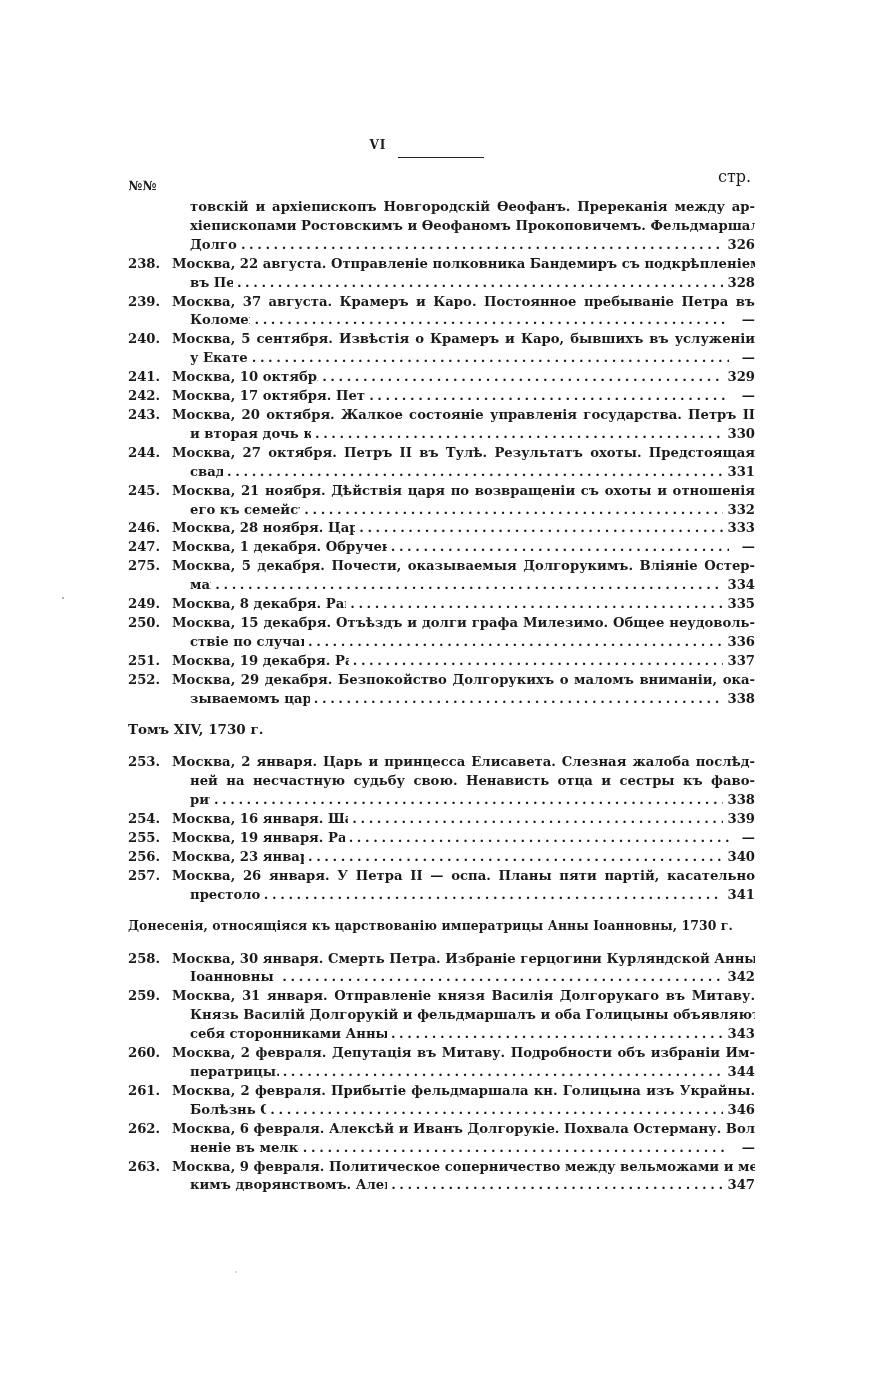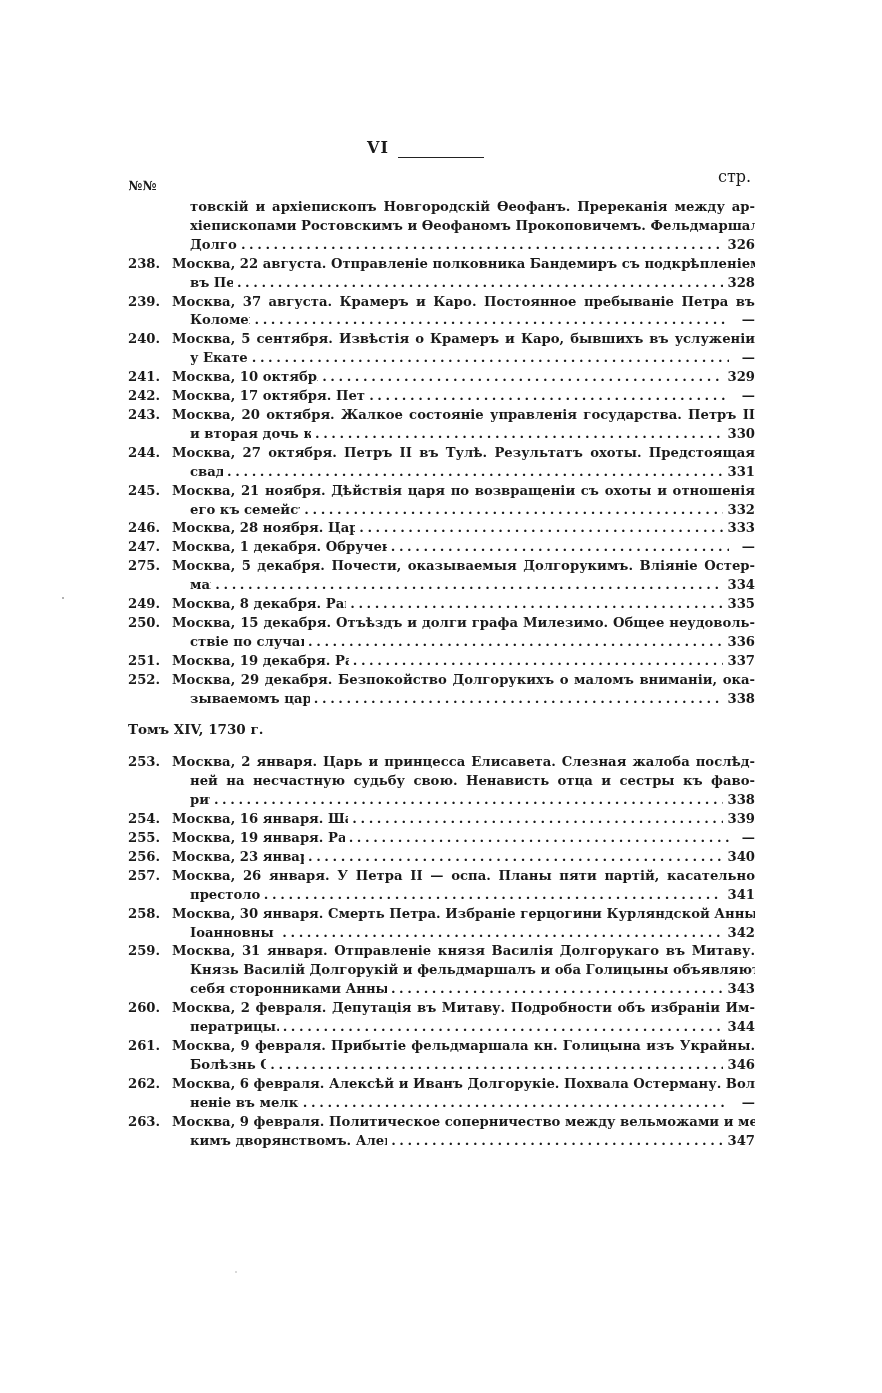--- a/index.html
+++ b/index.html
@@ -3,21 +3,21 @@
   <meta charset="utf-8">
   <style>
     html, body { margin: 0; padding: 0; background: #ffffff; }
     body {
       width: 882px; height: 1393px; position: relative; overflow: hidden;
       font-family: "DejaVu Serif", "Liberation Serif", serif;
       color: #1a1a1a;
     }
     .page-num {
       position: absolute; left: 0; width: 756px; top: 138px;
-      text-align: center; font-size: 16px; font-weight: bold; letter-spacing: 1px;
+      text-align: center; font-size: 12px; font-weight: bold; letter-spacing: 1px;
     }
     .page-rule {
       position: absolute; left: 398px; width: 86px; top: 157px; height: 0;
       border-top: 1.5px solid #222;
     }
     .hdr-num {
       position: absolute; left: 128px; top: 178px; font-size: 13px; font-weight: bold;
     }
     .hdr-page {
       position: absolute; left: 718px; top: 167px; font-size: 16px; font-weight: normal;
@@ -266,20 +266,21 @@
           <span class="num">257.</span>
           <span class="txt just" style="flex: 1 1 auto;">Москва, 26 января. У Петра II — оспа. Планы пяти партій, касательно</span>
         </div>
         <div class="line cont">
           <span class="txt">престолонаслѣдія</span>
           <span class="leader"></span>
           <span class="pg">341</span>
         </div>
       </div>
     </div>
+  <div class="section-title small">Донесенія, относящіяся къ царствованію императрицы Анны Іоанновны, 1730 г.</div>
   <div id="group3">
       <div class="entry">
         <div class="line">
           <span class="num">258.</span>
           <span class="txt just" style="flex: 1 1 auto;">Москва, 30 января. Смерть Петра. Избраніе герцогини Курляндской Анны</span>
         </div>
         <div class="line cont">
           <span class="txt">Іоанновны на престолъ</span>
           <span class="leader"></span>
           <span class="pg">342</span>
@@ -306,21 +307,21 @@
         </div>
         <div class="line cont">
           <span class="txt">ператрицы. Бабка царя</span>
           <span class="leader"></span>
           <span class="pg">344</span>
         </div>
       </div>
       <div class="entry">
         <div class="line">
           <span class="num">261.</span>
-          <span class="txt just" style="flex: 1 1 auto;">Москва, 9 февраля. Прибытіе фельдмаршала кн. Голицына изъ Украйны.</span>
+          <span class="txt just" style="flex: 1 1 auto;">Москва, 2 февраля. Прибытіе фельдмаршала кн. Голицына изъ Украйны.</span>
         </div>
         <div class="line cont">
           <span class="txt">Болѣзнь Остермана</span>
           <span class="leader"></span>
           <span class="pg">346</span>
         </div>
       </div>
       <div class="entry">
         <div class="line">
           <span class="num">262.</span>

